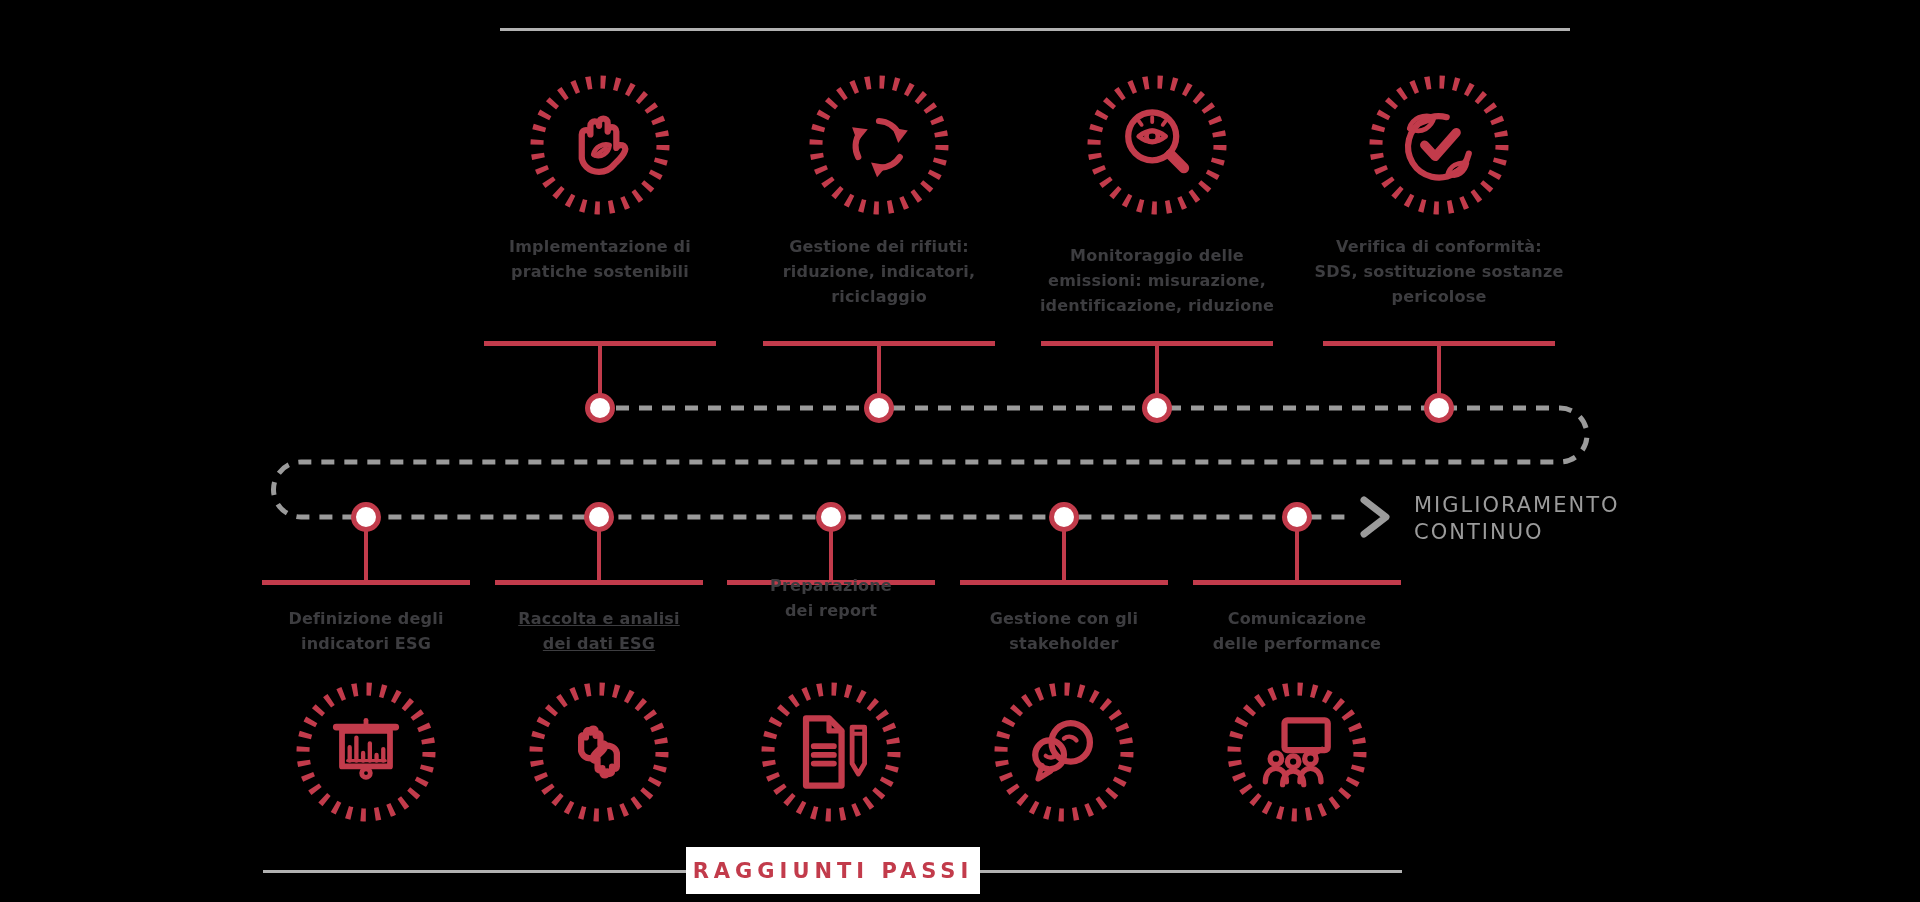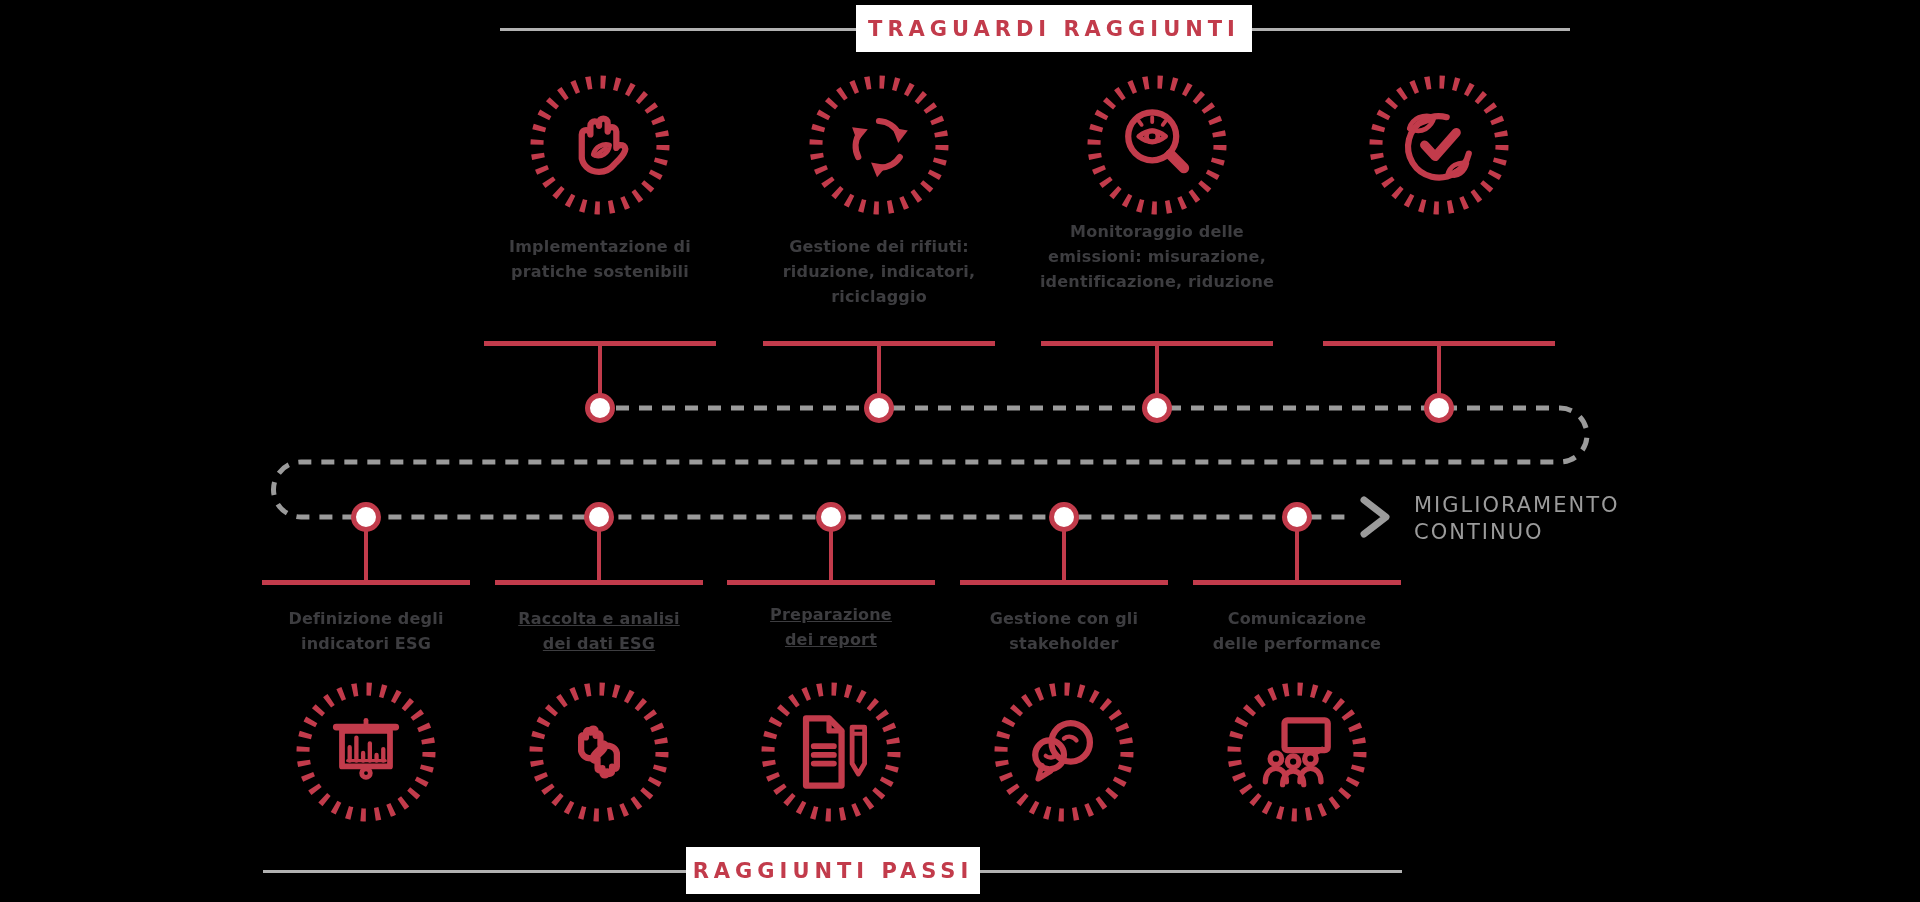--- a/index.html
+++ b/index.html
@@ -56,23 +56,20 @@
 
 <svg width="0" height="0" style="position:absolute" aria-hidden="true">
   <defs>
     <path id="hand-shape" fill="none" stroke-linecap="round" stroke-linejoin="round" d="M31 64 V39 c0-6 9-6 9 0 v-9 c0-6 9-6 9 0 v-3 c0-6 9-6 9 0 v9 c0-6 9-6 9 0 v17 c3-5 11-3 9 3 c-2 6-7 10-11 14 c-4 5-9 8-16 8 c-11 0-18-8-18-16 z"></path>
   </defs>
 </svg>
 
 <div class="canvas">
 
   <div class="divider" style="left:500px;top:28px;width:1070px;"></div>
-  <div class="titlebox" style="left:856px;top:5px;width:396px;height:47px;">
-    <span>TRAGUARDI RAGGIUNTI</span>
-  </div>
 
   <div class="badge" style="left:525px;top:70px;">
     <svg class="ring" viewBox="0 0 150 150">
         <circle cx="75" cy="75" r="63" fill="none" stroke="currentColor" stroke-width="13" stroke-dasharray="5 9.14"></circle>
       </svg>
     <svg class="glyph" viewBox="0 0 100 100">
       <use href="#hand-shape" stroke-width="6.5"></use>
       <path d="M43 60 c2-8 10-12 17-10 c-1 9-9 13-15 11 z" stroke-width="5"></path>
       <path d="M45 61 l11-8" stroke-width="4"></path>
     </svg>
@@ -120,23 +117,26 @@
       <path d="M59 81 c2-9 11-14 20-12 c-2 9-10 15-17 12 z" stroke-width="5"></path>
       <path d="M63 79 l12-6" stroke-width="3.5"></path>
     </svg>
   </div>
 
   <div class="col-label" style="left:460px;top:234px;">Implementazione di
 pratiche sostenibili</div>
   <div class="col-label" style="left:739px;top:234px;">Gestione dei rifiuti:
 riduzione, indicatori,
 riciclaggio</div>
-  <div class="col-label" style="left:1017px;top:219px;text-align:center;">Monitoraggio delle
+  <div class="col-label" style="left:1017px;top:243px;text-align:center;">Monitoraggio delle
 emissioni: misurazione,
 identificazione, riduzione</div>
+  <div class="col-label" style="left:1299px;top:234px;">Verifica di conformità:
+SDS, sostituzione sostanze
+pericolose</div>
 
   <div class="bar" style="left:484px;top:341px;width:232px;"></div>
   <div class="bar" style="left:763px;top:341px;width:232px;"></div>
   <div class="bar" style="left:1041px;top:341px;width:232px;"></div>
   <div class="bar" style="left:1323px;top:341px;width:232px;"></div>
   <div class="stem" style="left:598px;top:346px;height:48px;"></div>
   <div class="stem" style="left:877px;top:346px;height:48px;"></div>
   <div class="stem" style="left:1155px;top:346px;height:48px;"></div>
   <div class="stem" style="left:1437px;top:346px;height:48px;"></div>
   <div class="node" style="left:585px;top:393px;"></div>
@@ -167,21 +167,21 @@
   <div class="bar" style="left:262px;top:580px;width:208px;"></div>
   <div class="bar" style="left:495px;top:580px;width:208px;"></div>
   <div class="bar" style="left:727px;top:580px;width:208px;"></div>
   <div class="bar" style="left:960px;top:580px;width:208px;"></div>
   <div class="bar" style="left:1193px;top:580px;width:208px;"></div>
 
   <div class="col-label" style="left:226px;top:606px;">Definizione degli
 indicatori ESG</div>
   <div class="col-label" style="left:459px;top:606px;text-decoration:underline;">Raccolta e analisi
 dei dati ESG</div>
-  <div class="col-label" style="left:691px;top:602px;text-decoration:underline;">Preparazione
+  <div class="col-label" style="left:691px;top:573px;">Preparazione
 dei report</div>
   <div class="col-label" style="left:924px;top:606px;">Gestione con gli
 stakeholder</div>
   <div class="col-label" style="left:1157px;top:606px;">Comunicazione
 delle performance</div>
 
   <div class="badge" style="left:291px;top:677px;">
     <svg class="ring" viewBox="0 0 150 150">
         <circle cx="75" cy="75" r="63" fill="none" stroke="currentColor" stroke-width="13" stroke-dasharray="5 9.14"></circle>
       </svg>

